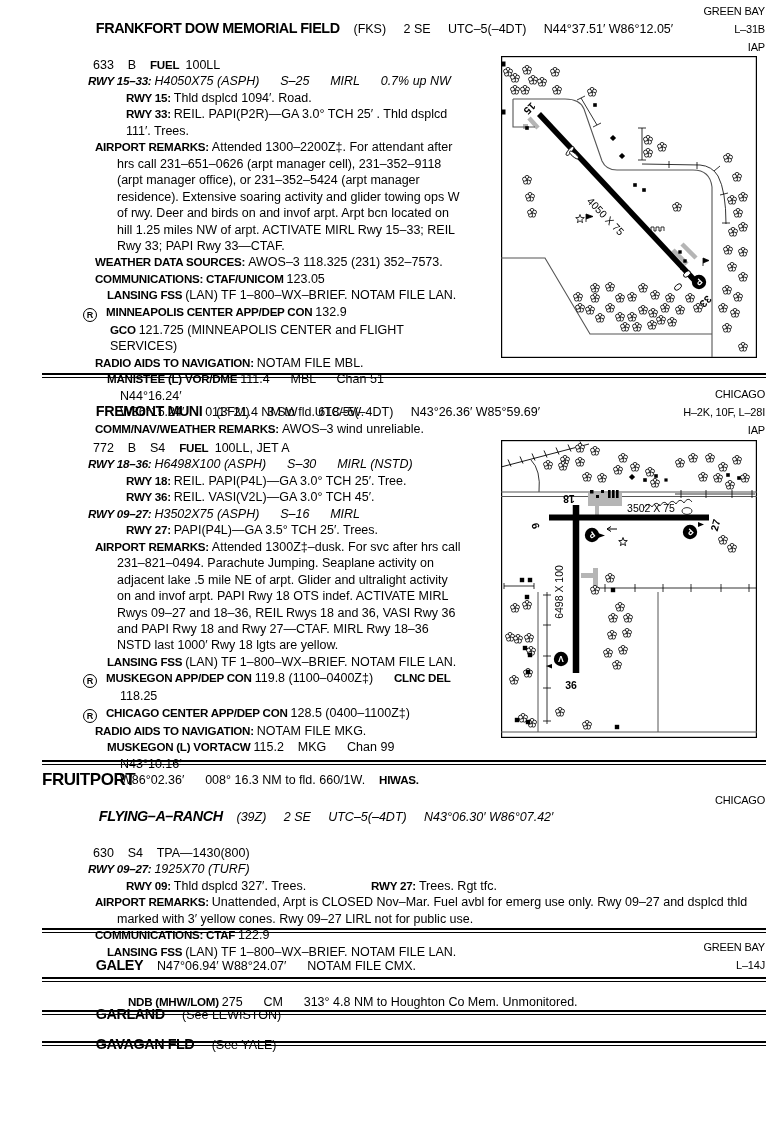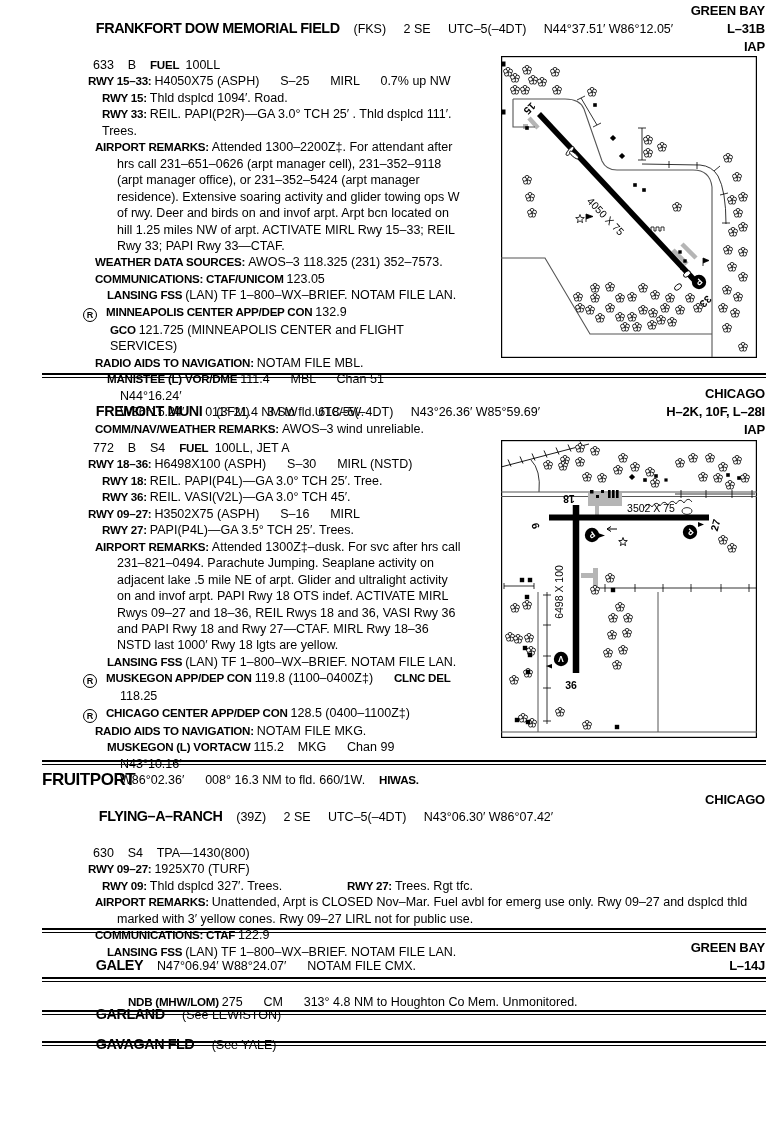--- a/index.html
+++ b/index.html
@@ -2,39 +2,39 @@
 <html><head>
 <meta charset="utf-8">
 <style>
   html,body{margin:0;padding:0;background:#fff;}
   #page{position:relative;width:778px;height:1130px;background:#fff;overflow:hidden;
         font-family:"Liberation Sans",sans-serif;font-size:12.5px;line-height:16.45px;color:#000;}
   .seg{white-space:pre-wrap;}
   .b{font-weight:700;font-size:11.6px;letter-spacing:-0.25px;}
   .sec{position:absolute;left:0;width:778px;}
   .ent-head{padding-left:75px;white-space:pre-wrap;line-height:18px;}
-  .ent-head.sub{padding-left:78px;}
+  .ent-head.sub{padding-left:78px;font-style:italic;}
   .ename{font-weight:700;font-size:14.4px;letter-spacing:-0.45px;}
   .city{font-weight:700;font-size:17px;letter-spacing:-0.45px;padding-left:42px;line-height:19px;}
   .txt{padding-top:1px;}
   .txt.narrow{width:462px;}
   .txt.wide{width:748px;}
   .ln{min-height:16.45px;}
   .elev{padding-left:93px;}
-  .rwym{padding-left:102px;text-indent:-14px;}
-  .rwys{padding-left:102px;}
+  .rwym{padding-left:102px;text-indent:-14px;font-style:italic;}
+  .rwys{padding-left:102px;margin-left:24px;}
   .rema{padding-left:117px;text-indent:-22px;}
   .fss{padding-left:120px;text-indent:-13px;}
   .gco{padding-left:110px;}
   .ndb{padding-left:88px;margin-left:40px;}
   .gap{display:inline-block;height:1px;}
   .circR{display:inline-block;width:12px;height:12px;border:1.2px solid #000;border-radius:50%;
          font-size:9px;line-height:12px;text-align:center;font-weight:700;letter-spacing:0;
          margin-left:-24px;margin-right:9px;text-indent:0;vertical-align:-2px;}
-  .refs{position:absolute;right:13px;text-align:right;font-weight:700;font-size:13px;
+  .refs{position:absolute;right:13px;text-align:right;font-weight:400;font-size:11px;
         line-height:18px;letter-spacing:-0.2px;}
   .refs.tight{line-height:17.5px;}
   .sep{position:absolute;left:42px;width:724px;height:2px;border-top:2.6px solid #000;border-bottom:1px solid #000;}
   .diag{position:absolute;left:501px;}
   svg text{font-family:"Liberation Sans",sans-serif;}
   .dimlbl{font-size:10.5px;}
   .numlbl{font-size:10.5px;font-weight:700;}
   .whtlbl{font-size:8.5px;font-weight:700;fill:#fff;}
 </style>
 </head>

